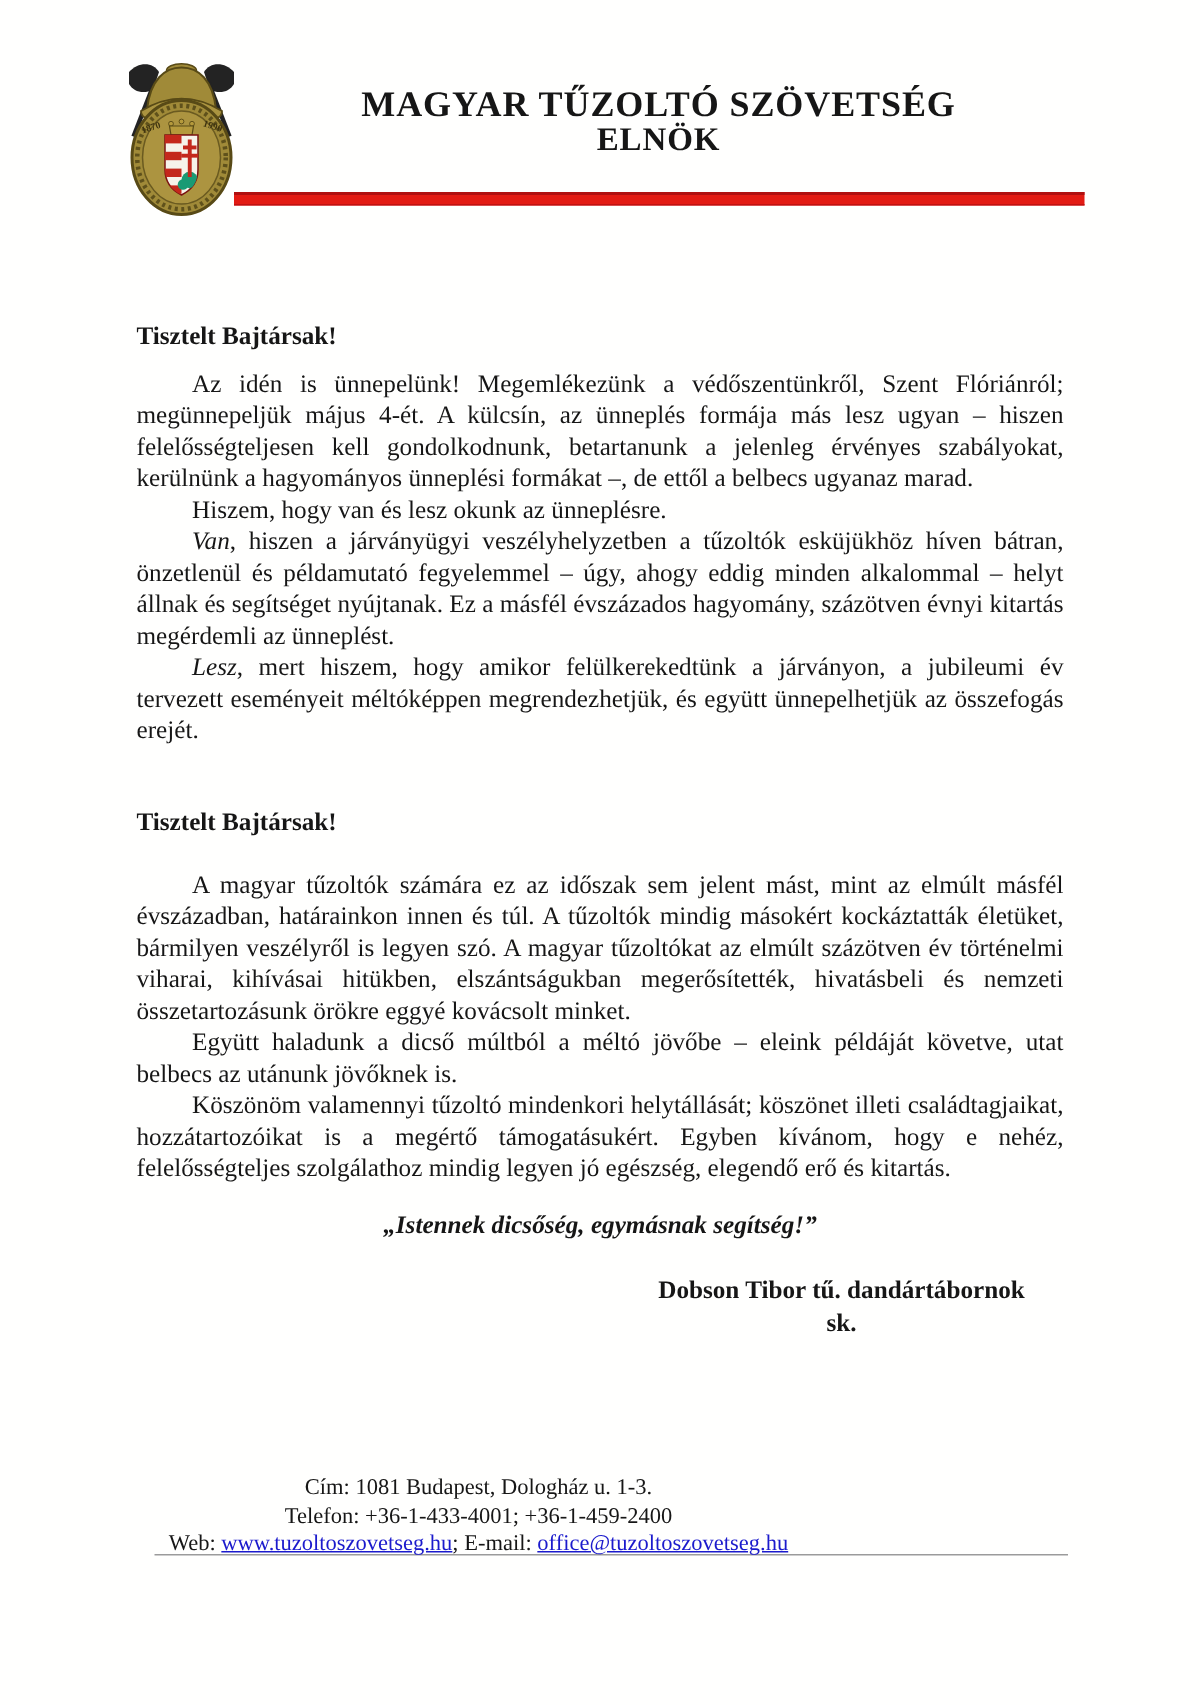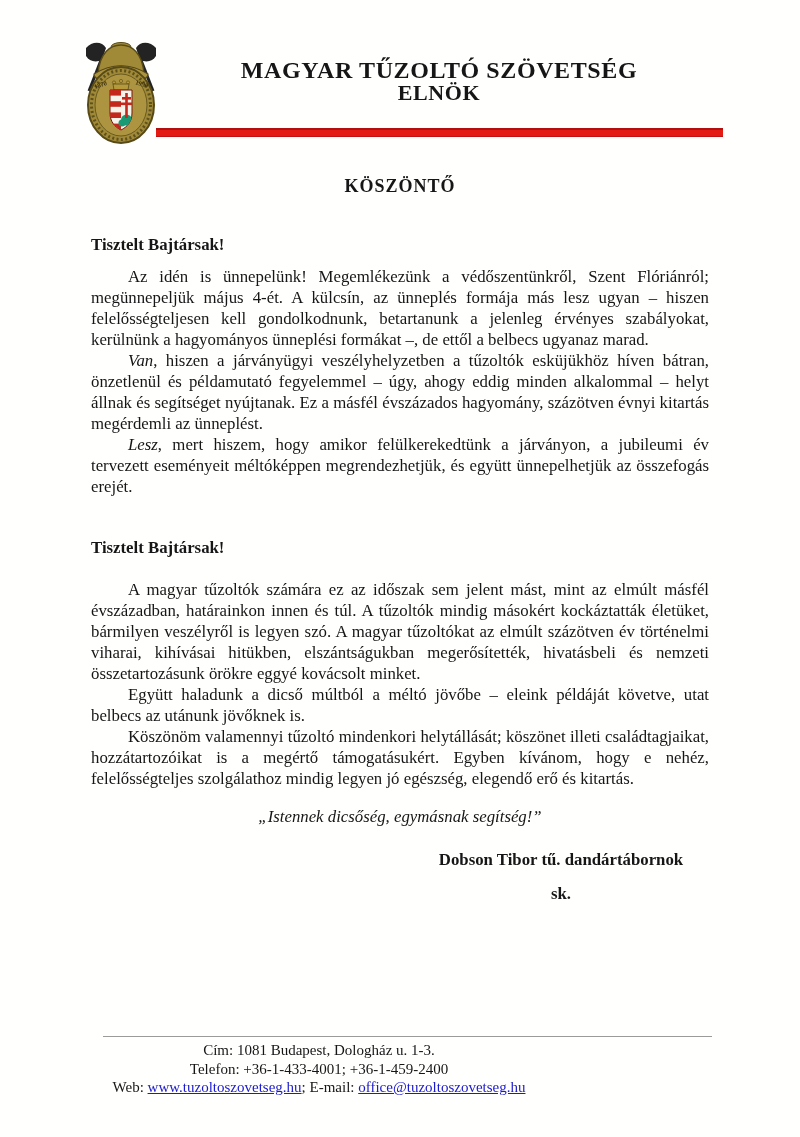--- a/index.html
+++ b/index.html
@@ -45,36 +45,36 @@
   }
   .salutation{font-weight:bold;text-align:left;}
   .salutation-1{margin-top:37px !important;}
   .salutation-2{margin-top:40px !important;}
   .body-par{text-indent:37px;}
   .p1{margin-top:11px !important;}
   .p5{margin-top:21px !important;}
   .lead-italic{font-style:italic;}
   .quote{
     margin-top:17px !important;text-align:center;
-    font-weight:normal;font-style:italic;text-indent:0;
+    font-weight:bold;font-style:italic;text-indent:0;
   }
   .dateline{margin-top:35px !important;text-align:left;}
   .signature{
     margin-top:22px;margin-left:auto;margin-right:12px;width:272px;
     text-align:center;font-weight:bold;
   }
-  .signature p{margin:12px;line-height:22px;font-family:Liberation Serif, serif;}
+  .signature p{margin:0;line-height:22px;font-family:Liberation Serif, serif;}
 
   
   .footer-rule{
     position:absolute;left:103px;top:1036px;width:609px;height:0;
     border-top:1px solid var(--footer_rule);
   }
   .footer-text{
-    position:absolute;left:0;top:1041px;width:638px;
+    position:absolute;left:0;top:983px;width:638px;
     text-align:center;font-size:15px;line-height:18.5px;
   }
   .footer-text p{margin:0;}
   .link{
     color:var(--link);text-decoration:underline;cursor:pointer;
   }
 </style>
 </head>
 <body>
 
@@ -137,26 +137,26 @@
     <div class="org-block">
       <p class="org-name">MAGYAR TŰZOLTÓ SZÖVETSÉG</p>
       <p class="org-role">ELNÖK</p>
     </div>
 
     <div class="red-divider"></div>
   </div>
 
   <div class="letter">
 
-    <h1 class="doc-title">KÖSZÖNTŐ</h1>
 
     <p class="salutation salutation-1">Tisztelt Bajtársak!</p>
 
     <p class="body-par p1">Az idén is ünnepelünk! Megemlékezünk a védőszentünkről, Szent Flóriánról; megünnepeljük május 4-ét. A külcsín, az ünneplés formája más lesz ugyan – hiszen felelősségteljesen kell gondolkodnunk, betartanunk a jelenleg érvényes szabályokat, kerülnünk a hagyományos ünneplési formákat –, de ettől a belbecs ugyanaz marad.</p>
 
+    <p class="body-par">Hiszem, hogy van és lesz okunk az ünneplésre.</p>
 
     <p class="body-par"><em class="lead-italic">Van</em><span>, hiszen a járványügyi veszélyhelyzetben a tűzoltók esküjükhöz híven bátran, önzetlenül és példamutató fegyelemmel – úgy, ahogy eddig minden alkalommal – helyt állnak és segítséget nyújtanak. Ez a másfél évszázados hagyomány, százötven évnyi kitartás megérdemli az ünneplést.</span></p>
 
     <p class="body-par"><em class="lead-italic">Lesz</em><span>, mert hiszem, hogy amikor felülkerekedtünk a járványon, a jubileumi év tervezett eseményeit méltóképpen megrendezhetjük, és együtt ünnepelhetjük az összefogás erejét.</span></p>
 
     <p class="salutation salutation-2">Tisztelt Bajtársak!</p>
 
     <p class="body-par p5">A magyar tűzoltók számára ez az időszak sem jelent mást, mint az elmúlt másfél évszázadban, határainkon innen és túl. A tűzoltók mindig másokért kockáztatták életüket, bármilyen veszélyről is legyen szó. A magyar tűzoltókat az elmúlt százötven év történelmi viharai, kihívásai hitükben, elszántságukban megerősítették, hivatásbeli és nemzeti összetartozásunk örökre eggyé kovácsolt minket.</p>
 
     <p class="body-par">Együtt haladunk a dicső múltból a méltó jövőbe – eleink példáját követve, utat belbecs az utánunk jövőknek is.</p>

